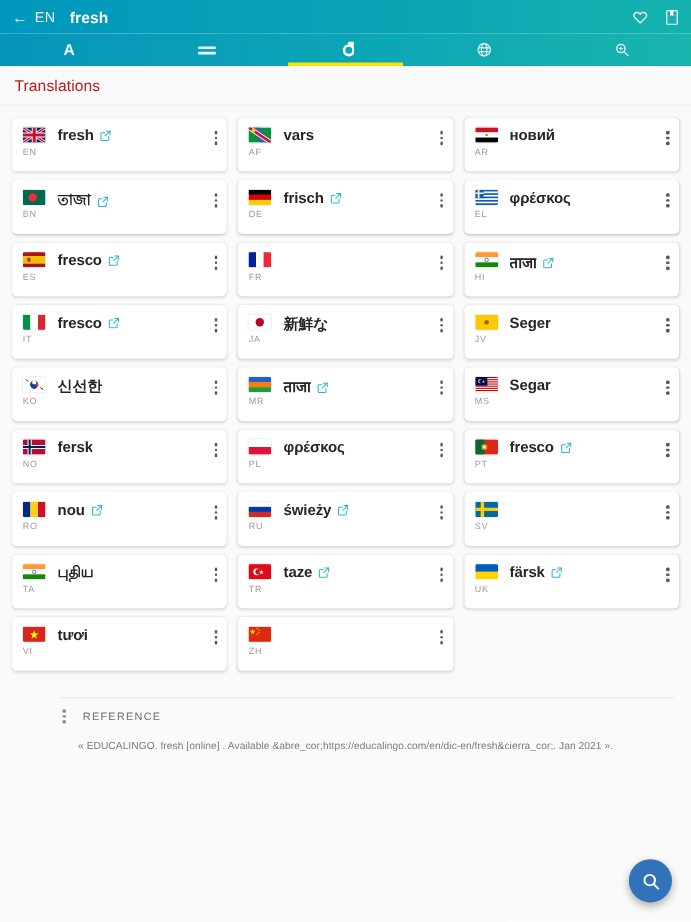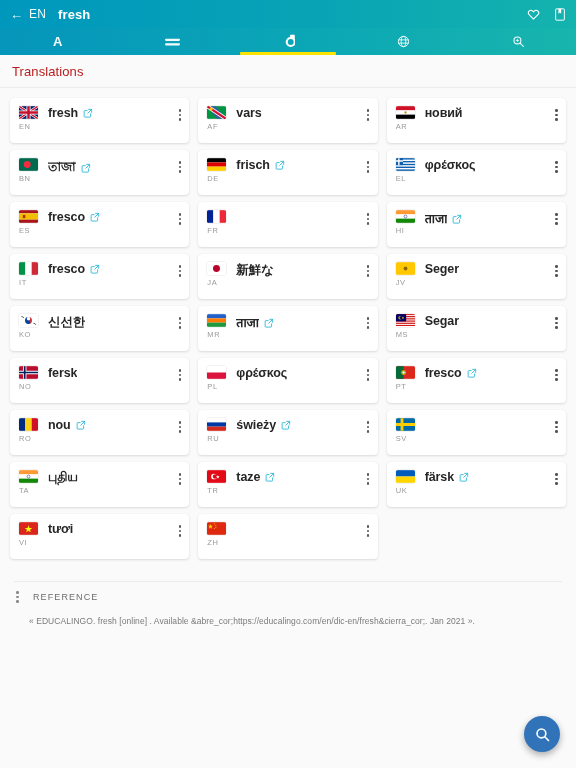--- a/index.html
+++ b/index.html
@@ -93,20 +93,21 @@
     position: absolute; right: 8px; top: 11px;
     width: 3px; display: flex; flex-direction: column; gap: 2px; align-items: center;
   }
   .kebab i { width: 2.5px; height: 2.5px; border-radius: 50%; background: #555; display:block; }
 
   
   .reference {
     margin-top: 22px;
     background: #fafafa;
     padding: 0 12px;
+    margin-left: 36px;
   }
   .ref-divider { height:1px; background:#ececec; margin: 0 2px 9px 2px; }
   .ref-head { display: flex; align-items: center; padding-left: 4px; }
   .ref-kebab { width: 3px; display:flex; flex-direction:column; gap:2px; margin-right: 14px; }
   .ref-kebab i { width:2.5px; height:2.5px; border-radius:50%; background:#8a8a8a; display:block;}
   .ref-title { font-size: 9px; color: #6d6d6d; letter-spacing: 1.1px; font-weight: normal; }
   .ref-quote {
     margin-top: 12px; margin-left: 4px;
     display: flex; align-items: flex-end;
   }

